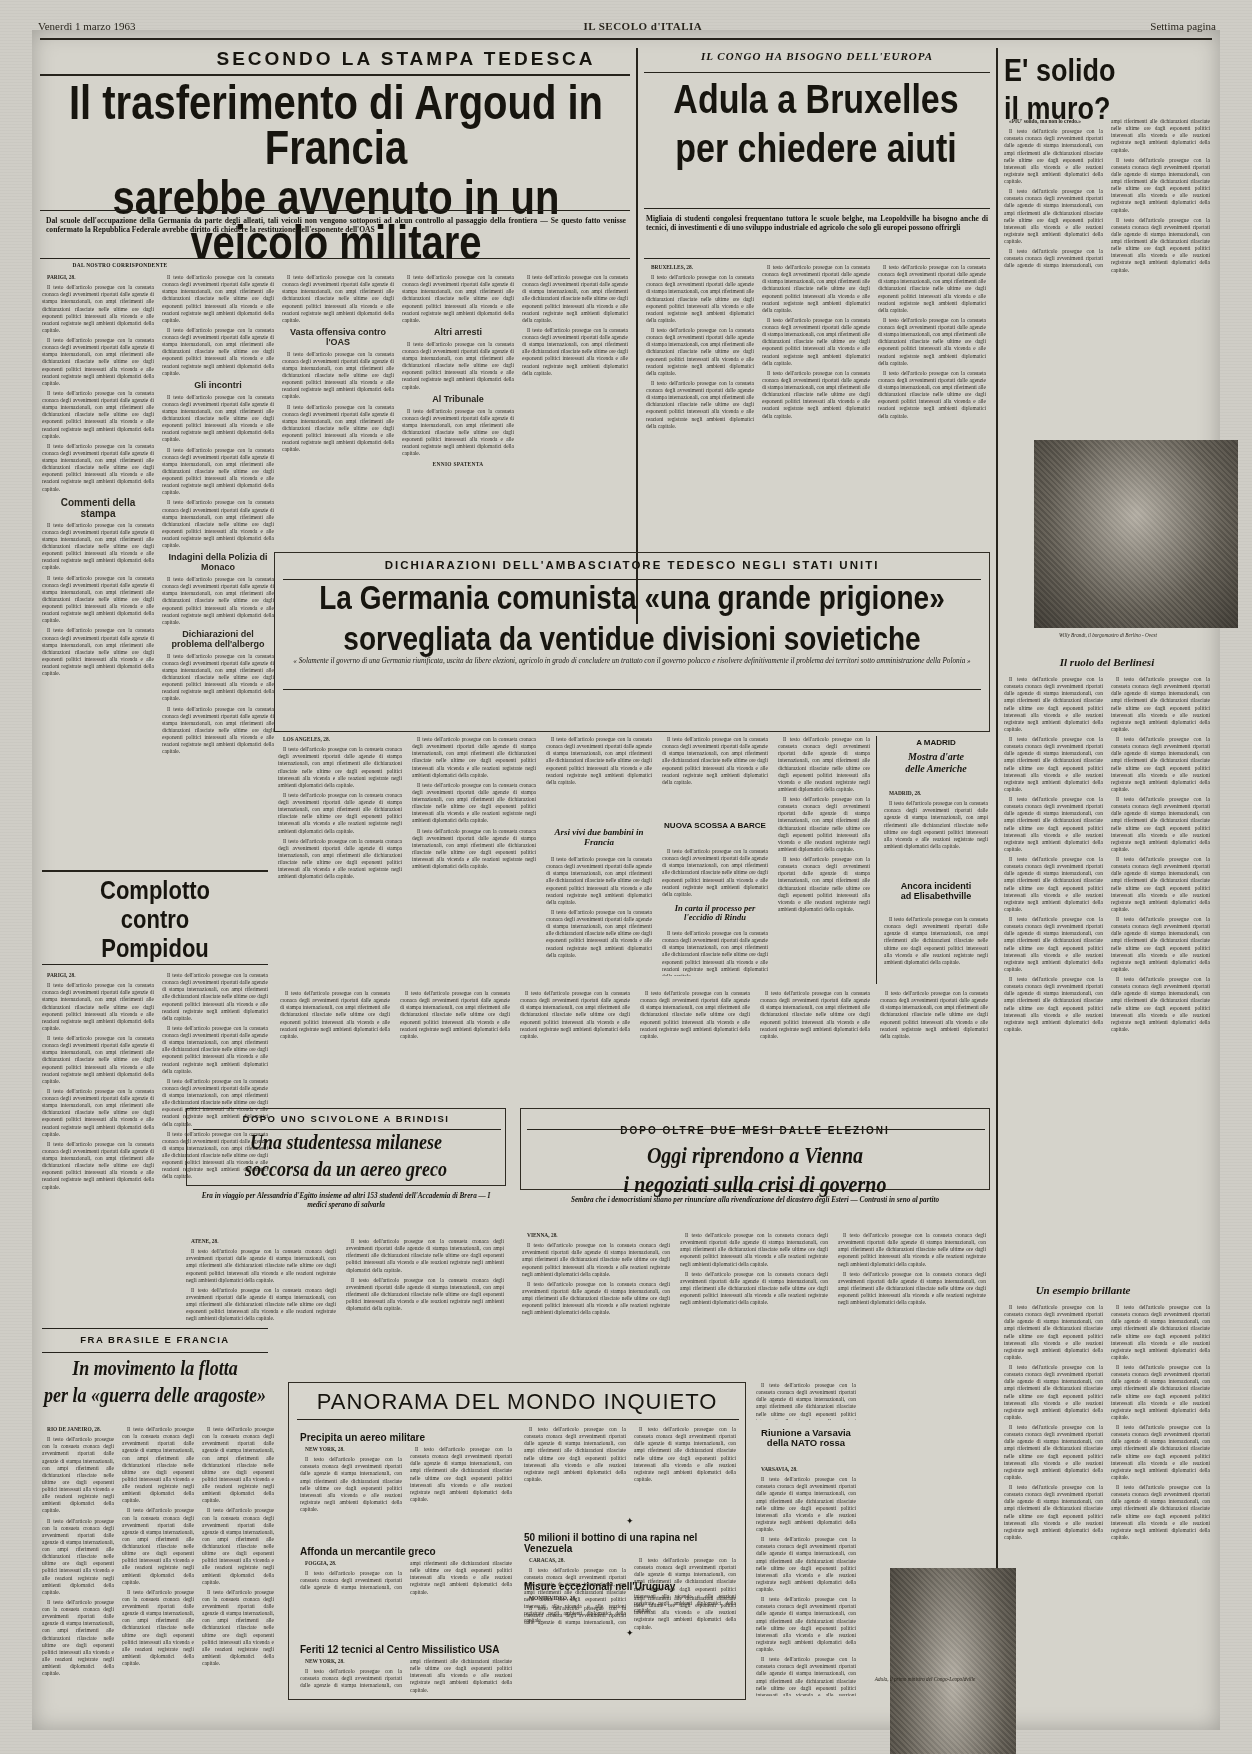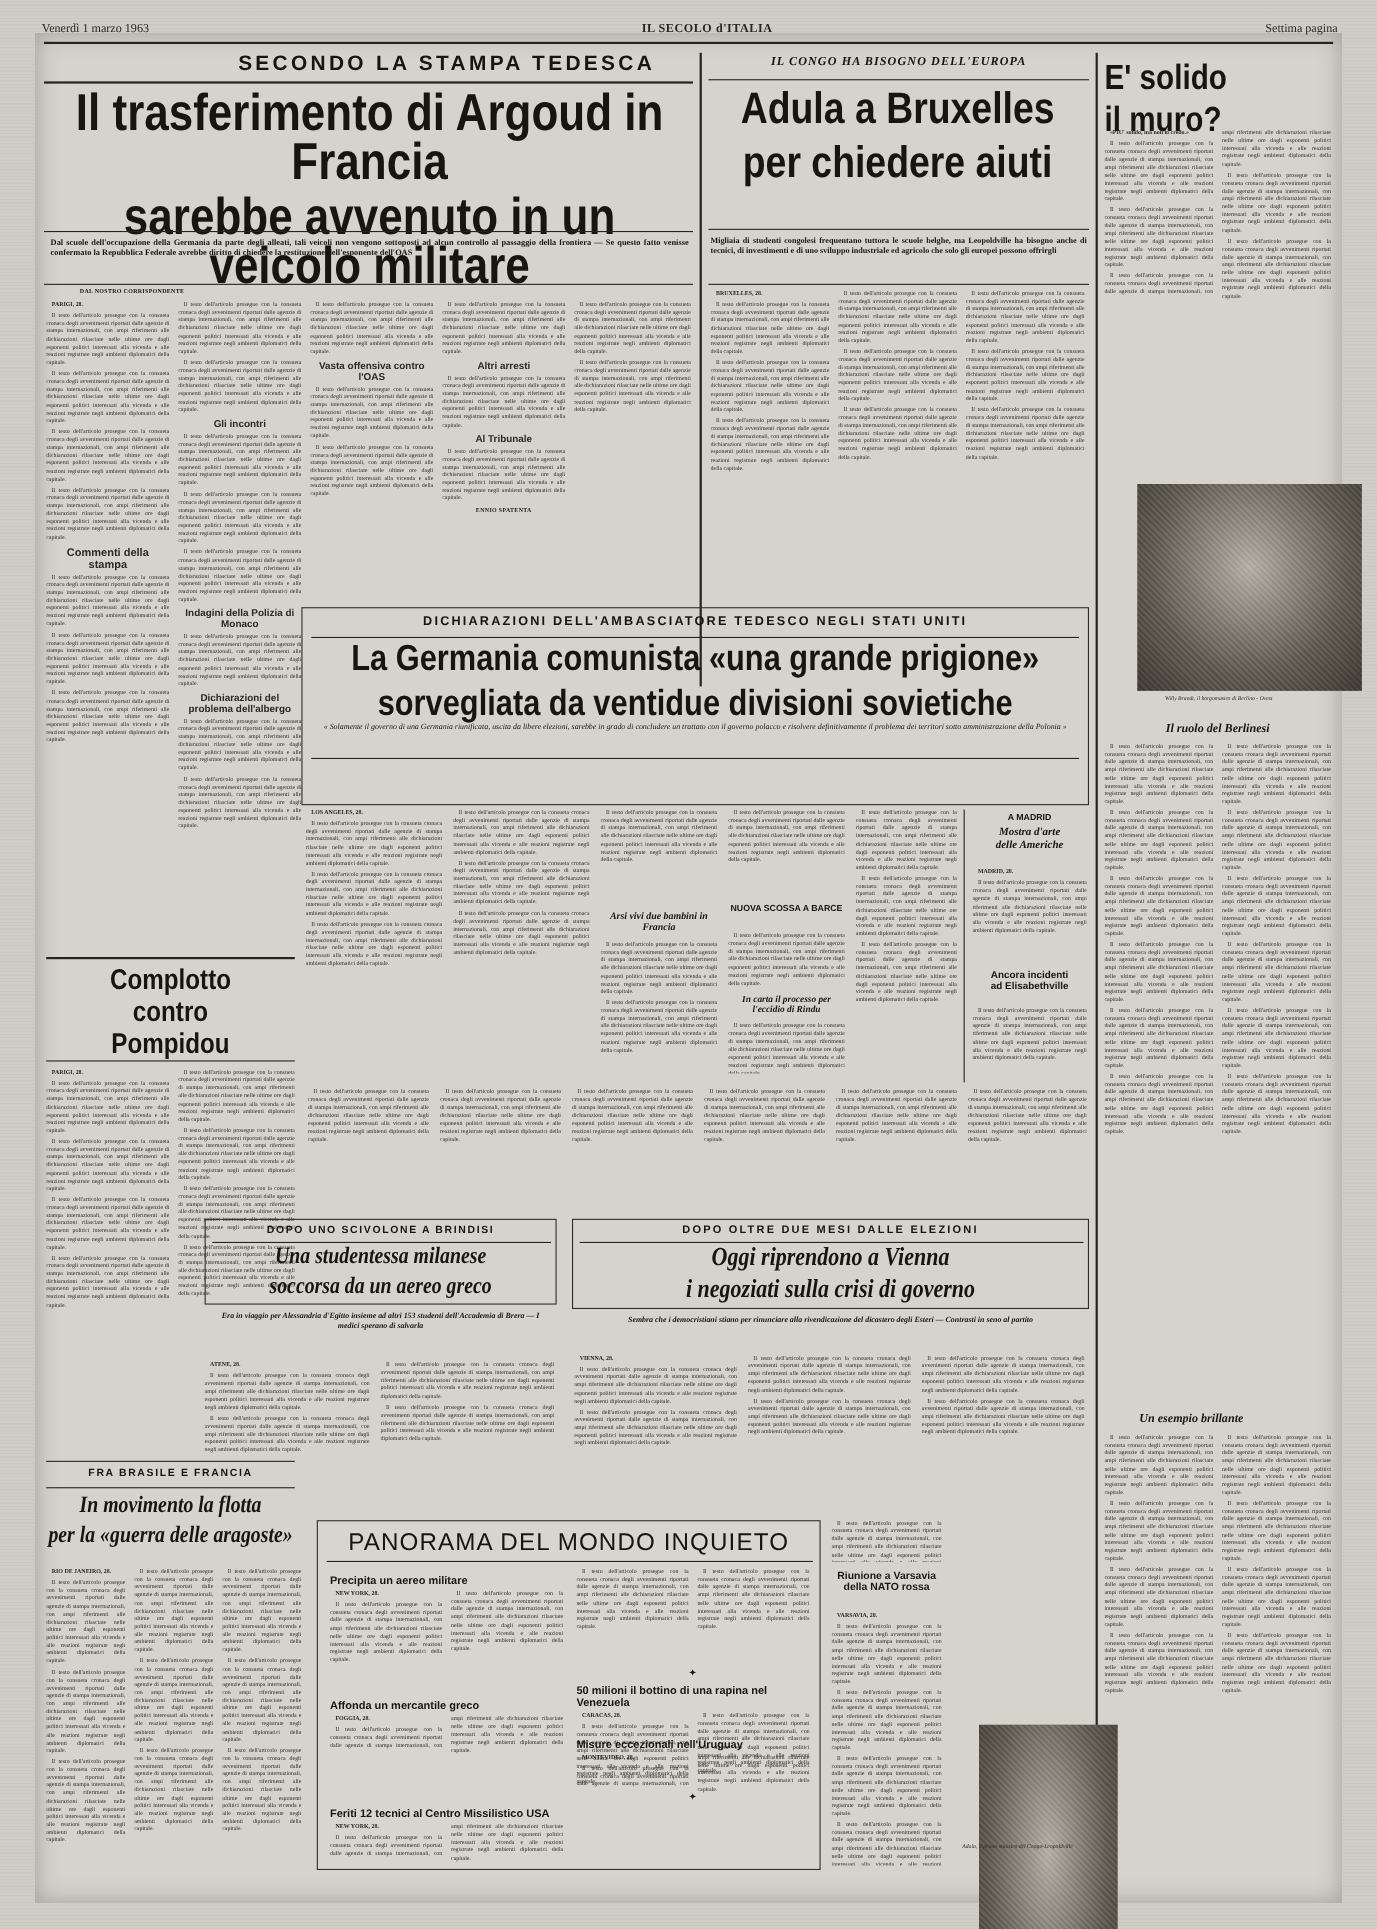--- a/index.html
+++ b/index.html
@@ -197,21 +197,21 @@
   <p>Il testo dell'articolo prosegue con la consueta cronaca degli avvenimenti riportati dalle agenzie di stampa internazionali, con ampi riferimenti alle dichiarazioni rilasciate nelle ultime ore dagli esponenti politici interessati alla vicenda e alle reazioni registrate negli ambienti diplomatici della capitale.</p>
 </div>
 
 <div class="box bord" style="left:274px;top:552px;width:716px;height:180px;">
   <div class="kicker" style="font-size:11.5px;letter-spacing:2px;margin-top:6px;">DICHIARAZIONI DELL'AMBASCIATORE TEDESCO NEGLI STATI UNITI</div>
   <div class="rule" style="left:8px;top:26px;width:698px;height:1px;"></div>
   <div class="hl" style="font-size:28px;margin-top:12px;">La Germania comunista «una grande prigione»</div>
   <div class="hl" style="font-size:28px;margin-top:14px;">sorvegliata da ventidue divisioni sovietiche</div>
   <div class="rule" style="left:8px;top:136px;width:698px;height:1px;"></div>
   <div style="padding:6px 14px 0 14px;">
-    <div class="sub ital" style="font-size:7.2px;text-align:center;font-weight:normal;">« Solamente il governo di una Germania riunificata, uscita da libere elezioni, sarebbe in grado di concludere un trattato con il governo polacco e risolvere definitivamente il problema dei territori sotto amministrazione della Polonia »</div>
+    <div class="sub ital" style="font-size:7.2px;text-align:center;font-weight:normal;">« Solamente il governo di una Germania riunificata, uscita da libere elezioni, agricolo in grado di concludere un trattato con il governo polacco e risolvere definitivamente il problema dei territori sotto amministrazione della Polonia »</div>
   </div>
 </div>
 
 <div class="box body-col" style="left:278px;top:736px;width:124px;height:240px;">
   <p><b>LOS ANGELES, 28.</b></p>
   <p>Il testo dell'articolo prosegue con la consueta cronaca degli avvenimenti riportati dalle agenzie di stampa internazionali, con ampi riferimenti alle dichiarazioni rilasciate nelle ultime ore dagli esponenti politici interessati alla vicenda e alle reazioni registrate negli ambienti diplomatici della capitale.</p>
   <p>Il testo dell'articolo prosegue con la consueta cronaca degli avvenimenti riportati dalle agenzie di stampa internazionali, con ampi riferimenti alle dichiarazioni rilasciate nelle ultime ore dagli esponenti politici interessati alla vicenda e alle reazioni registrate negli ambienti diplomatici della capitale.</p>
   <p>Il testo dell'articolo prosegue con la consueta cronaca degli avvenimenti riportati dalle agenzie di stampa internazionali, con ampi riferimenti alle dichiarazioni rilasciate nelle ultime ore dagli esponenti politici interessati alla vicenda e alle reazioni registrate negli ambienti diplomatici della capitale.</p>
 </div>
 <div class="box body-col" style="left:412px;top:736px;width:124px;height:240px;">
@@ -304,21 +304,21 @@
   <p><b>ATENE, 28.</b></p>
   <p>Il testo dell'articolo prosegue con la consueta cronaca degli avvenimenti riportati dalle agenzie di stampa internazionali, con ampi riferimenti alle dichiarazioni rilasciate nelle ultime ore dagli esponenti politici interessati alla vicenda e alle reazioni registrate negli ambienti diplomatici della capitale.</p>
   <p>Il testo dell'articolo prosegue con la consueta cronaca degli avvenimenti riportati dalle agenzie di stampa internazionali, con ampi riferimenti alle dichiarazioni rilasciate nelle ultime ore dagli esponenti politici interessati alla vicenda e alle reazioni registrate negli ambienti diplomatici della capitale.</p>
 </div>
 <div class="box body-col" style="left:346px;top:1238px;width:158px;height:128px;">
   <p>Il testo dell'articolo prosegue con la consueta cronaca degli avvenimenti riportati dalle agenzie di stampa internazionali, con ampi riferimenti alle dichiarazioni rilasciate nelle ultime ore dagli esponenti politici interessati alla vicenda e alle reazioni registrate negli ambienti diplomatici della capitale.</p>
   <p>Il testo dell'articolo prosegue con la consueta cronaca degli avvenimenti riportati dalle agenzie di stampa internazionali, con ampi riferimenti alle dichiarazioni rilasciate nelle ultime ore dagli esponenti politici interessati alla vicenda e alle reazioni registrate negli ambienti diplomatici della capitale.</p>
 </div>
 
 <div class="box bord" style="left:520px;top:1108px;width:470px;height:82px;">
-  <div class="kicker" style="font-size:10px;letter-spacing:2px;margin-top:4px;">DOPO OLTRE DUE MESI DALLE ELEZIONI</div>
+  <div class="kicker" style="font-size:10px;letter-spacing:2px;margin-top:16px;">DOPO OLTRE DUE MESI DALLE ELEZIONI</div>
   <div class="rule" style="left:6px;top:20px;width:458px;height:1px;"></div>
   <div class="hl ital" style="font-size:20px;margin-top:8px;font-family:'Liberation Serif',serif;font-style:italic;">Oggi riprendono a Vienna</div>
   <div class="hl ital" style="font-size:20px;margin-top:10px;font-family:'Liberation Serif',serif;font-style:italic;">i negoziati sulla crisi di governo</div>
 </div>
 <div class="box" style="left:528px;top:1196px;width:454px;">
   <div class="sub ital" style="font-size:7.2px;text-align:center;">Sembra che i democristiani stiano per rinunciare alla rivendicazione del dicastero degli Esteri — Contrasti in seno al partito</div>
 </div>
 <div class="box body-col" style="left:522px;top:1232px;width:148px;height:140px;">
   <p><b>VIENNA, 28.</b></p>
   <p>Il testo dell'articolo prosegue con la consueta cronaca degli avvenimenti riportati dalle agenzie di stampa internazionali, con ampi riferimenti alle dichiarazioni rilasciate nelle ultime ore dagli esponenti politici interessati alla vicenda e alle reazioni registrate negli ambienti diplomatici della capitale.</p>

